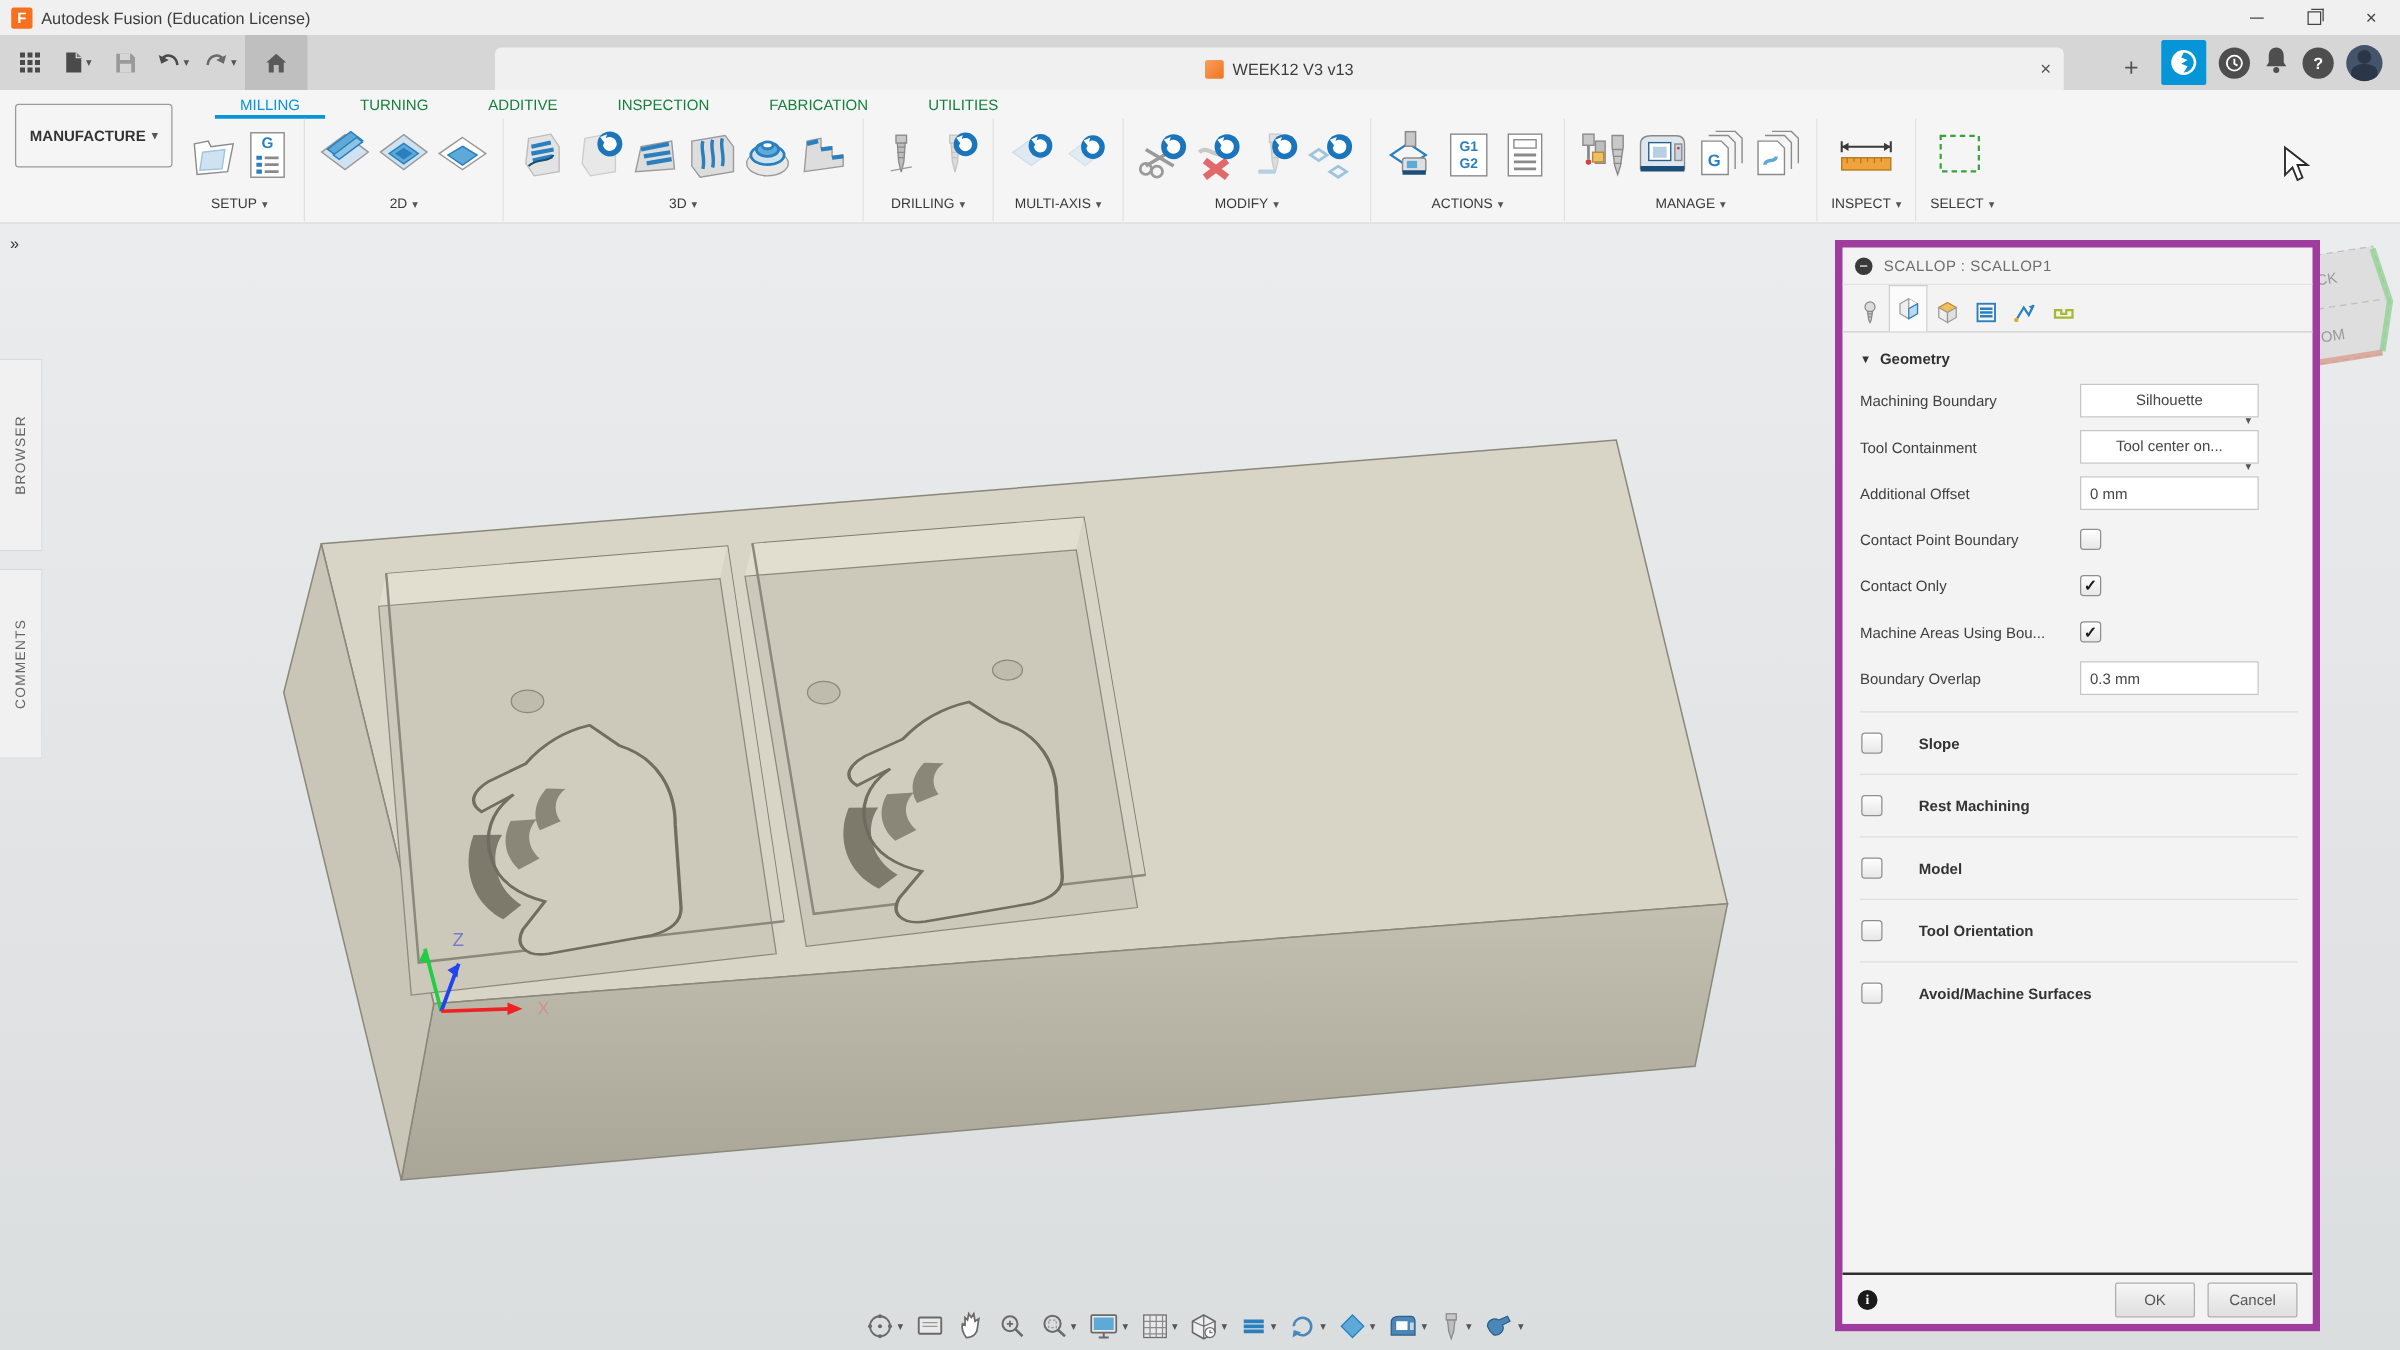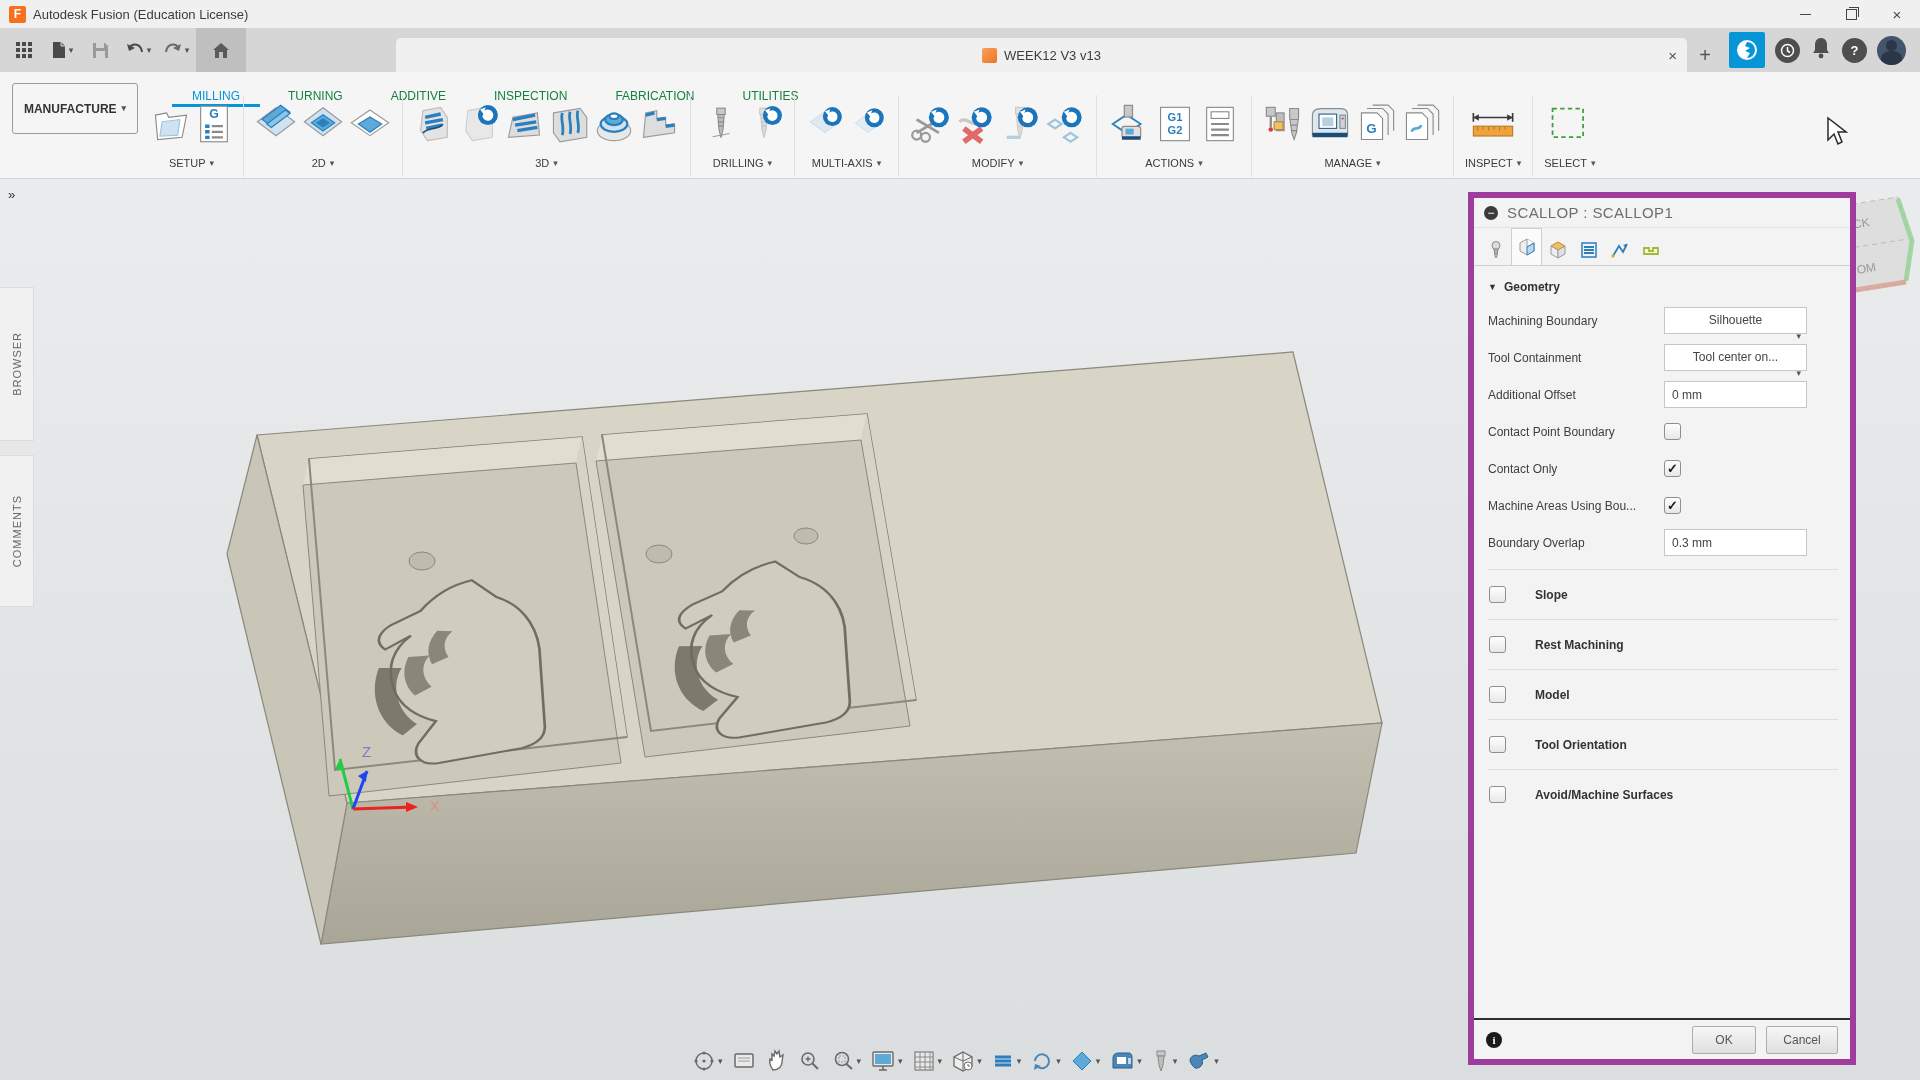--- a/index.html
+++ b/index.html
@@ -15,40 +15,40 @@
   .minbar{width:11px;height:1px;background:#444;}
   .restorebox{width:9px;height:9px;border:1px solid #444;position:relative;background:#f0f0f0;}
   .restorebox::before{content:"";position:absolute;left:2px;top:-3px;width:9px;height:9px;border:1px solid #444;border-bottom:none;border-left:none;}
   
   .qatrow{position:absolute;left:0;top:28px;right:0;height:44px;background:#d6d6d6;display:flex;align-items:flex-end;}
   .qat{display:flex;align-items:center;height:100%;padding-left:6px;gap:2px;}
   .qbtn{height:32px;min-width:30px;display:flex;align-items:center;justify-content:center;color:#4a4a4a;gap:2px;padding:0 3px;}
   .qbtn svg{display:block;}
   .home{background:#bfbfbf;height:100%;width:44px;}
   .car{font-size:9px;color:#555;line-height:1;}
-  .doctabzone{flex:1;height:100%;display:flex;align-items:flex-end;}
+  .doctabzone{flex:1;height:100%;display:flex;align-items:flex-end;gap:36px;}
   .doctab{height:34px;background:#f0f0f0;border-radius:5px 5px 0 0;flex:1;margin-left:150px;
           display:flex;align-items:center;position:relative;}
   .doctab-center{position:absolute;left:0;right:0;display:flex;align-items:center;justify-content:center;gap:7px;}
   .cube-ico{width:15px;height:15px;background:linear-gradient(135deg,#f9a05c,#ef7422);border-radius:2px;}
   .doctitle{font-size:13px;color:#3c3c3c;}
   .tabclose{position:absolute;right:10px;color:#555;font-size:15px;}
   .newtab{width:36px;height:34px;display:flex;align-items:center;justify-content:center;color:#555;font-size:20px;}
   .rightbtns{display:flex;align-items:center;height:100%;gap:10px;padding:0 14px 0 6px;}
   .sqbtn{width:36px;height:36px;display:flex;align-items:center;justify-content:center;border-radius:2px;}
   .sqbtn.active{background:#0696d7;}
   .circ-ico{width:25px;height:25px;border-radius:50%;background:#4e4e4e;color:#fff;display:flex;align-items:center;justify-content:center;font-size:13px;font-weight:bold;}
   .avatar{width:29px;height:29px;border-radius:50%;background:#44546a;position:relative;overflow:hidden;}
   .avatar::before{content:"";position:absolute;left:9px;top:4px;width:11px;height:11px;border-radius:50%;background:#2b3648;}
   .avatar::after{content:"";position:absolute;left:4px;top:15px;width:21px;height:14px;border-radius:50% 50% 0 0;background:#2b3648;}
   
   .ribbon{position:absolute;left:0;top:72px;right:0;height:106px;background:#f5f5f5;border-bottom:1px solid #d5d5d5;}
   .wsbtn{position:absolute;left:12px;top:11px;width:124px;height:49px;border:1px solid #9a9a9a;border-radius:3px;background:#f5f5f5;
          display:flex;align-items:center;justify-content:center;gap:5px;font-size:12px;font-weight:bold;color:#333;}
-  .rtabs{position:absolute;left:168px;top:12px;height:23px;display:flex;}
+  .rtabs{position:absolute;left:168px;top:0;height:23px;display:flex;}
   .rtab{padding:0 24px;display:flex;align-items:center;font-size:12px;color:#15803d;position:relative;}
   .rtab.active{color:#0696d7;}
   .rtab.active::after{content:"";position:absolute;left:4px;right:4px;bottom:0;height:3px;background:#0696d7;}
   .rgroups{position:absolute;left:140px;top:23px;right:0;height:82px;display:flex;}
   .rgroup{display:flex;flex-direction:column;align-items:center;padding:0 11px;}
   .rgroup + .rgroup{border-left:1px solid #e1e1e1;}
   .ricons{height:58px;display:flex;align-items:center;gap:5px;}
   .ric{display:flex;align-items:center;justify-content:center;}
   .rlabel{height:20px;display:flex;align-items:center;gap:4px;font-size:11px;color:#3a3a3a;}
   
@@ -61,21 +61,21 @@
   .browser-tab{top:108px;height:152px;}
   .comments-tab{top:276px;height:150px;}
   
   .navbar{position:absolute;left:688px;top:866px;height:32px;display:flex;align-items:center;gap:1px;}
   .navitem{display:flex;align-items:center;gap:2px;padding:0 4px;height:28px;}
   
   .dialog{position:absolute;left:1468px;top:13px;width:376px;height:861px;background:#f3f3f3;
           border:6px solid #9e3d9d;z-index:5;}
   .dheader{height:29px;display:flex;align-items:center;gap:9px;padding:0 10px;border-bottom:1px solid #e2e2e2;}
   .dmin{width:14px;height:14px;border-radius:50%;background:#3a3a3a;color:#fff;display:flex;align-items:center;justify-content:center;font-size:12px;line-height:1;}
-  .dtitle{font-size:15px;color:#6e6e6e;letter-spacing:.4px;}
+  .dtitle{font-size:12px;color:#6e6e6e;letter-spacing:.4px;}
   .dtabs{height:37px;display:flex;align-items:flex-end;padding-left:6px;border-bottom:1px solid #cfcfcf;}
   .dtab{width:29px;height:31px;display:flex;align-items:center;justify-content:center;border:1px solid transparent;border-bottom:none;}
   .dtab.active{background:#fbfbfb;border-color:#cfcfcf;height:36px;}
   .dbody{padding:6px 12px 0 14px;position:relative;}
   .dgh{display:flex;align-items:center;gap:7px;height:30px;font-size:12px;font-weight:bold;color:#333;}
   .dgh .tri{font-size:9px;color:#333;}
   .drow{position:relative;height:37px;display:flex;align-items:center;}
   .dlabel{font-size:12px;color:#404040;}
   .dctl{position:absolute;left:176px;width:143px;box-sizing:border-box;}
   .dd{height:27px;background:#fff;border:1px solid #c6c6c6;display:flex;align-items:center;gap:5px;padding:0 5px;font-size:12px;color:#444;flex-direction:column;}

